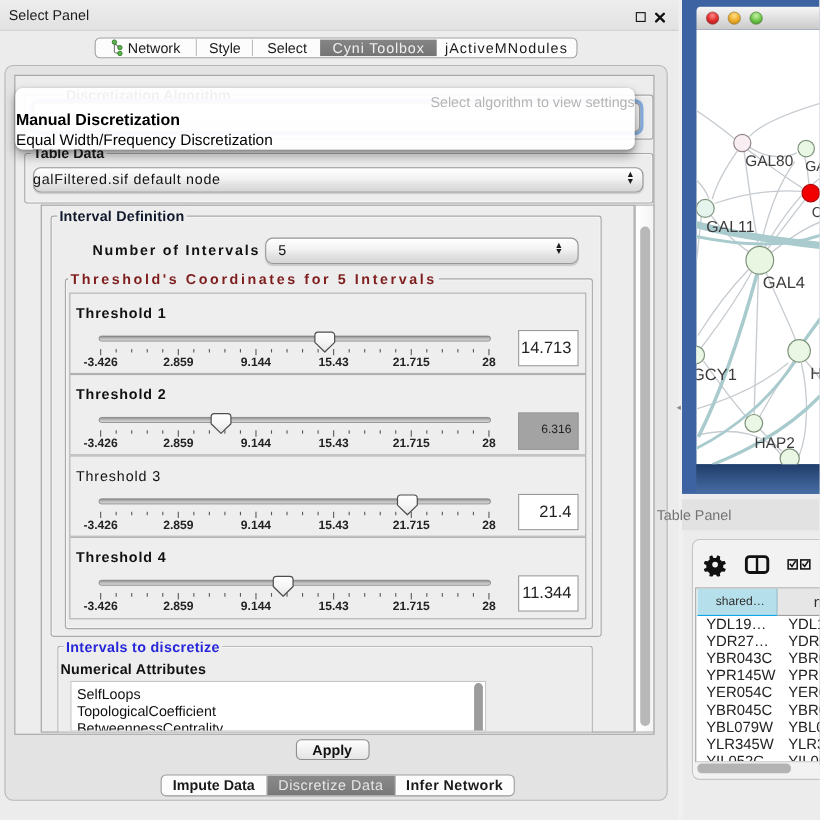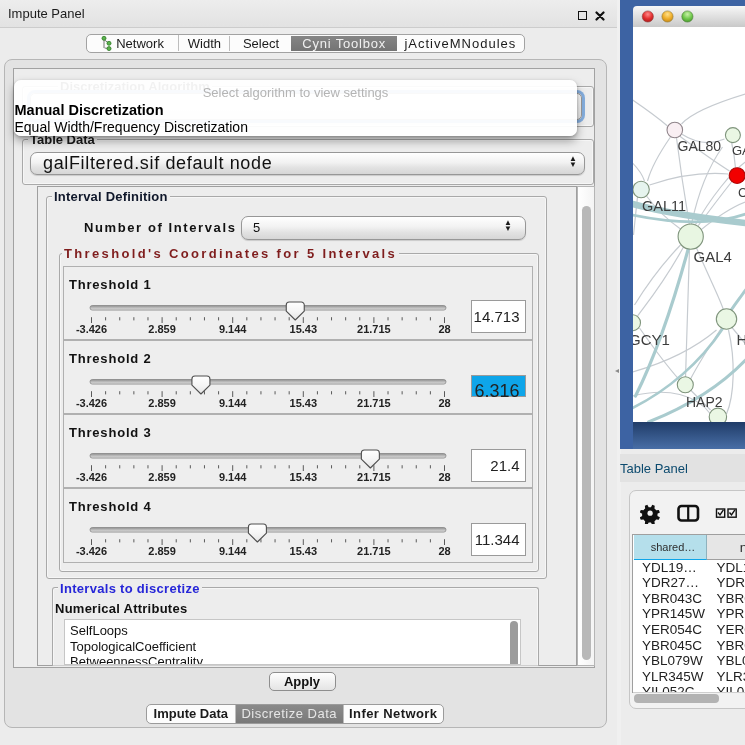--- a/index.html
+++ b/index.html
@@ -6,59 +6,59 @@
 .ab{position:absolute}
 .combo{border:1px solid #979797;border-radius:7px;
  background:linear-gradient(#ffffff,#f2f2f2 45%,#e2e2e2 70%,#d6d6d6);
  box-shadow:0 1px 1px rgba(0,0,0,0.15)}
 .arrows{position:absolute;font-size:8px;line-height:6px;color:#1a1a1a;text-align:center;width:10px}
 .gtitle{position:absolute;font-size:13px;font-weight:bold;background:#ededed;padding:0 2px;white-space:nowrap}
 .grp{position:absolute;border:1px solid #a9a9a9;border-radius:3px;box-shadow:inset 0 0 0 1px rgba(255,255,255,0.5)}
 </style></head><body>
 
 <div class="ab" style="left:0;top:0;width:617px;height:27px;background:linear-gradient(#ededed,#e2e2e2);border-bottom:1px solid #cccccc"></div>
-<div class="ab" style="left:8px;top:0;height:27px;line-height:28px;font-size:13px;color:#1c1c1c">Impute Panel</div>
+<div class="ab" style="left:8px;top:0;height:27px;line-height:28px;font-size:13px;color:#1c1c1c">Select Panel</div>
 <div class="ab" style="left:578px;top:11px;width:7px;height:7px;border:1.6px solid #111"></div>
 <svg class="ab" style="left:594.5px;top:11px" width="10" height="10" viewBox="0 0 10 10">
     <path d="M1.5 1.5 L8.5 8.5 M8.5 1.5 L1.5 8.5" stroke="#111" stroke-width="2.2" stroke-linecap="round"></path>
   </svg>
 
 <div class="ab" style="left:617px;top:0;width:4px;height:745px;background:#f0f0f0"></div>
 <div class="ab" style="left:615px;top:366px;width:6px;height:10px;color:#8a8a8a;font-size:8px;line-height:10px">◂</div>
 
 <div class="ab" style="left:85.7px;top:33.5px;width:439px;height:19.5px;background:#fcfcfc;border:1px solid #a2a2a2;border-radius:5px;box-sizing:border-box;display:flex;align-items:center;font-size:13px;color:#1a1a1a;overflow:hidden">
  <div style="width:92.6px;display:flex;align-items:center;justify-content:center;border-right:1px solid #bdbdbd">
   <svg width="11" height="16" viewBox="0 0 11 16" style="margin-right:4px">
         <path d="M3 4 L3 13 M3.6 5 L7.5 8 M3.6 13 L7.5 13.5" stroke="#777" stroke-width="1"></path>
         <circle cx="3" cy="3.3" r="2" fill="#5cb34e" stroke="#2f7a26" stroke-width="0.8"></circle>
         <circle cx="8" cy="8.3" r="2" fill="#5cb34e" stroke="#2f7a26" stroke-width="0.8"></circle>
         <circle cx="8" cy="13.6" r="2" fill="#5cb34e" stroke="#2f7a26" stroke-width="0.8"></circle>
       </svg>
   Network</div>
- <div style="width:50.5px;display:flex;align-items:center;justify-content:center;border-right:1px solid #bdbdbd">Width</div>
+ <div style="width:50.5px;display:flex;align-items:center;justify-content:center;border-right:1px solid #bdbdbd">Style</div>
  <div style="width:61.5px;display:flex;align-items:center;justify-content:center">Select</div>
  <div style="width:106.6px;display:flex;align-items:center;justify-content:center;background:linear-gradient(#858585,#747474);color:#f0f0f0;letter-spacing:0.8px">Cyni Toolbox</div>
  <div style="width:127.8px;display:flex;align-items:center;justify-content:center;letter-spacing:1px">jActiveMNodules</div>
 </div>
 
 <div class="ab" style="left:4px;top:59px;width:603px;height:669px;background:#e3e3e3;border:1px solid #b6b6b6;border-radius:8px;box-sizing:border-box"></div>
 <div class="ab" style="left:13px;top:68px;width:582px;height:600px;background:#ededed;border:1px solid #a2a2a2;box-sizing:border-box"></div>
 
 <div class="grp" style="left:22px;top:86px;width:570px;height:39px"></div>
 <div class="gtitle" style="left:58px;top:79px;color:#1a1a1a">Discretization Algorithm</div>
 <div class="ab" style="left:30px;top:93px;width:550px;height:25px;border:1px solid #9a9a9a;border-radius:5px;background:linear-gradient(#fff,#e8e8e8);box-shadow:0 0 0 3px #85aede"></div>
 
 <div class="grp" style="left:22px;top:139px;width:570px;height:44px"></div>
 <div class="gtitle" style="left:28px;top:132px;color:#1a1a1a">Table Data</div>
 <div class="combo ab" style="left:30px;top:152px;width:553px;height:21px"></div>
-<div class="ab" style="left:43px;top:152px;height:21px;line-height:22px;font-size:18px;letter-spacing:0.65px;color:#111">galFiltered.sif default node</div>
+<div class="ab" style="left:30px;top:152px;height:21px;line-height:22px;font-size:13px;letter-spacing:0.65px;color:#111">galFiltered.sif default node</div>
 <div class="arrows" style="left:568px;top:156px">▲<br>▼</div>
 
 <div class="ab" style="left:14px;top:80px;width:563px;height:56px;background:rgba(255,255,255,0.94);border-radius:7px;box-shadow:0 5px 10px rgba(0,0,0,0.35),0 1px 3px rgba(0,0,0,0.2)">
- <div style="position:absolute;left:0;top:5px;width:100%;text-align:center;font-size:13px;color:#b4b4b4">Select algorithm to view settings</div>
+ <div style="position:absolute;left:0;top:5px;width:100%;text-align:right;font-size:13px;color:#b4b4b4">Select algorithm to view settings</div>
  <div style="position:absolute;left:0.5px;top:38.5px;font-size:14px;color:#000">Equal Width/Frequency Discretization</div>
  <div style="position:absolute;left:0.5px;top:21.5px;font-size:14.5px;font-weight:bold;color:#000">Manual Discretization</div>
 </div>
 
 <div class="ab" style="left:37px;top:186px;width:540px;height:480px;border:1px solid #9f9f9f;box-sizing:border-box;background:#ededed"></div>
 <div class="ab" style="left:577px;top:186px;width:18px;height:480px;background:linear-gradient(to right,#ffffff,#f4f4f4);border:1px solid #b5b5b5;box-sizing:border-box"></div>
 <div class="ab" style="left:582px;top:206px;width:9px;height:454px;background:#b8b8b8;border-radius:4.5px"></div>
 
 <div class="grp" style="left:46px;top:196px;width:499px;height:381px"></div>
 <div class="gtitle" style="left:52px;top:189px;color:#0f172a;letter-spacing:0.2px">Interval Definition</div>
@@ -102,23 +102,23 @@
     <rect x="27" y="39.5" width="356" height="4.6" rx="2.3" fill="url(#trk)" stroke="#7f7f7f" stroke-width="0.7"></rect>
     <path d="M28.50 51.2 v5.8 M42.62 51.2 v3.2 M56.74 51.2 v3.2 M70.86 51.2 v3.2 M84.98 51.2 v3.2 M99.10 51.2 v5.8 M113.22 51.2 v3.2 M127.34 51.2 v3.2 M141.46 51.2 v3.2 M155.58 51.2 v3.2 M169.70 51.2 v5.8 M183.82 51.2 v3.2 M197.94 51.2 v3.2 M212.06 51.2 v3.2 M226.18 51.2 v3.2 M240.30 51.2 v5.8 M254.42 51.2 v3.2 M268.54 51.2 v3.2 M282.66 51.2 v3.2 M296.78 51.2 v3.2 M310.90 51.2 v5.8 M325.02 51.2 v3.2 M339.14 51.2 v3.2 M353.26 51.2 v3.2 M367.38 51.2 v3.2 M381.50 51.2 v5.8" stroke="#5a5a5a" stroke-width="1" fill="none"></path>
     <text x="28.5" y="66.5" font-size="11" font-weight="bold" fill="#222" text-anchor="middle" font-family="Liberation Sans">-3.426</text>
     <text x="99.1" y="66.5" font-size="11" font-weight="bold" fill="#222" text-anchor="middle" font-family="Liberation Sans">2.859</text>
     <text x="169.7" y="66.5" font-size="11" font-weight="bold" fill="#222" text-anchor="middle" font-family="Liberation Sans">9.144</text>
     <text x="240.3" y="66.5" font-size="11" font-weight="bold" fill="#222" text-anchor="middle" font-family="Liberation Sans">15.43</text>
     <text x="310.9" y="66.5" font-size="11" font-weight="bold" fill="#222" text-anchor="middle" font-family="Liberation Sans">21.715</text>
     <text x="381.5" y="66.5" font-size="11" font-weight="bold" fill="#222" text-anchor="middle" font-family="Liberation Sans">28</text>
     <path d="M131.93 36 h12 a3 3 0 0 1 3 3 v6.2 L137.93 54 L128.93 45.2 v-6.2 a3 3 0 0 1 3 -3 z" fill="url(#thm)" stroke="#4e4e4e" stroke-width="1.1" stroke-linejoin="round"></path>
   </svg>
-<div class="ab" style="left:470.5px;top:374.6px;width:55px;height:22px;border:1px solid #9a9a9a;background:#0ea5e9;box-sizing:border-box;font-size:18px;color:#222;text-align:right;line-height:31px;padding-right:5px;box-sizing:border-box">6.316</div>
+<div class="ab" style="left:470.5px;top:374.6px;width:55px;height:34px;border:1px solid #9a9a9a;background:#a3a3a3;box-sizing:border-box;font-size:11px;color:#222;text-align:right;line-height:31px;padding-right:5px;box-sizing:border-box">6.316</div>
 <div class="ab" style="left:62.5px;top:414.1px;width:470px;height:74.3px;border:1px solid #b0b0b0;box-sizing:border-box;background:#eeeeee"></div>
-<div class="ab" style="left:69px;top:425.1px;font-size:13px;font-weight:bold;letter-spacing:0.8px;color:#111">Threshold 3</div>
+<div class="ab" style="left:69px;top:425.1px;font-size:13px;font-weight:normal;letter-spacing:0.8px;color:#111">Threshold 3</div>
 <svg class="ab" style="left:62.5px;top:414.1px" width="470" height="74" viewBox="0 0 470 74">
     <rect x="27" y="39.5" width="356" height="4.6" rx="2.3" fill="url(#trk)" stroke="#7f7f7f" stroke-width="0.7"></rect>
     <path d="M28.50 51.2 v5.8 M42.62 51.2 v3.2 M56.74 51.2 v3.2 M70.86 51.2 v3.2 M84.98 51.2 v3.2 M99.10 51.2 v5.8 M113.22 51.2 v3.2 M127.34 51.2 v3.2 M141.46 51.2 v3.2 M155.58 51.2 v3.2 M169.70 51.2 v5.8 M183.82 51.2 v3.2 M197.94 51.2 v3.2 M212.06 51.2 v3.2 M226.18 51.2 v3.2 M240.30 51.2 v5.8 M254.42 51.2 v3.2 M268.54 51.2 v3.2 M282.66 51.2 v3.2 M296.78 51.2 v3.2 M310.90 51.2 v5.8 M325.02 51.2 v3.2 M339.14 51.2 v3.2 M353.26 51.2 v3.2 M367.38 51.2 v3.2 M381.50 51.2 v5.8" stroke="#5a5a5a" stroke-width="1" fill="none"></path>
     <text x="28.5" y="66.5" font-size="11" font-weight="bold" fill="#222" text-anchor="middle" font-family="Liberation Sans">-3.426</text>
     <text x="99.1" y="66.5" font-size="11" font-weight="bold" fill="#222" text-anchor="middle" font-family="Liberation Sans">2.859</text>
     <text x="169.7" y="66.5" font-size="11" font-weight="bold" fill="#222" text-anchor="middle" font-family="Liberation Sans">9.144</text>
     <text x="240.3" y="66.5" font-size="11" font-weight="bold" fill="#222" text-anchor="middle" font-family="Liberation Sans">15.43</text>
     <text x="310.9" y="66.5" font-size="11" font-weight="bold" fill="#222" text-anchor="middle" font-family="Liberation Sans">21.715</text>
     <text x="381.5" y="66.5" font-size="11" font-weight="bold" fill="#222" text-anchor="middle" font-family="Liberation Sans">28</text>
     <path d="M301.36 36 h12 a3 3 0 0 1 3 3 v6.2 L307.36 54 L298.36 45.2 v-6.2 a3 3 0 0 1 3 -3 z" fill="url(#thm)" stroke="#4e4e4e" stroke-width="1.1" stroke-linejoin="round"></path>
@@ -134,29 +134,29 @@
     <text x="169.7" y="66.5" font-size="11" font-weight="bold" fill="#222" text-anchor="middle" font-family="Liberation Sans">9.144</text>
     <text x="240.3" y="66.5" font-size="11" font-weight="bold" fill="#222" text-anchor="middle" font-family="Liberation Sans">15.43</text>
     <text x="310.9" y="66.5" font-size="11" font-weight="bold" fill="#222" text-anchor="middle" font-family="Liberation Sans">21.715</text>
     <text x="381.5" y="66.5" font-size="11" font-weight="bold" fill="#222" text-anchor="middle" font-family="Liberation Sans">28</text>
     <path d="M188.41 36 h12 a3 3 0 0 1 3 3 v6.2 L194.41 54 L185.41 45.2 v-6.2 a3 3 0 0 1 3 -3 z" fill="url(#thm)" stroke="#4e4e4e" stroke-width="1.1" stroke-linejoin="round"></path>
   </svg>
 <div class="ab" style="left:470.5px;top:523.2px;width:55px;height:33px;border:1px solid #9a9a9a;background:#fff;box-sizing:border-box;font-size:15px;color:#222;text-align:right;line-height:31px;padding-right:5px;box-sizing:border-box">11.344</div>
 <div class="grp" style="left:52px;top:587px;width:485px;height:78px;border-bottom:none;border-radius:3px 3px 0 0"></div>
 <div class="gtitle" style="left:58px;top:581px;color:#2626d8;letter-spacing:0.3px">Intervals to discretize</div>
 <div class="ab" style="left:55px;top:601px;font-size:13px;font-weight:bold;letter-spacing:0.25px;color:#111">Numerical Attributes</div>
-<div class="ab" style="left:64px;top:619px;width:457px;height:46px;background:#ffffff;border:1px solid #c6c6c6;box-sizing:border-box;overflow:hidden">
+<div class="ab" style="left:64px;top:619px;width:378px;height:46px;background:#ffffff;border:1px solid #c6c6c6;box-sizing:border-box;overflow:hidden">
  <div style="position:absolute;left:5px;top:3px;font-size:13px;color:#111">SelfLoops</div>
  <div style="position:absolute;left:5px;top:18.5px;font-size:13px;color:#111">TopologicalCoefficient</div>
  <div style="position:absolute;left:5px;top:34px;font-size:13px;color:#111">BetweennessCentrality</div>
  <div style="position:absolute;right:2px;top:1px;width:8px;height:60px;background:#9c9c9c;border-radius:4px"></div>
 </div>
 
 <div class="ab" style="left:268.5px;top:672px;width:67px;height:18.5px;border:1px solid #8e8e8e;border-radius:5px;background:linear-gradient(#fefefe,#e4e4e4);box-sizing:border-box;text-align:center;font-size:13px;font-weight:600;color:#111;line-height:17.5px">Apply</div>
-<div class="ab" style="left:145.8px;top:704px;width:298px;height:19.5px;background:#fcfcfc;border:1px solid #9b9b9b;border-radius:5px;box-sizing:border-box;display:flex;font-size:13px;font-weight:600;color:#1a1a1a;overflow:hidden">
+<div class="ab" style="left:145.8px;top:704px;width:322px;height:19.5px;background:#fcfcfc;border:1px solid #9b9b9b;border-radius:5px;box-sizing:border-box;display:flex;font-size:13px;font-weight:600;color:#1a1a1a;overflow:hidden">
  <div style="width:96.4px;display:flex;align-items:center;justify-content:center;border-right:1px solid #bdbdbd">Impute Data</div>
  <div style="width:117.2px;display:flex;align-items:center;justify-content:center;background:linear-gradient(#8a8a8a,#797979);color:#e6e6e6;font-weight:400;letter-spacing:0.5px">Discretize Data</div>
  <div style="width:108.6px;display:flex;align-items:center;justify-content:center;border-left:1px solid #bdbdbd;letter-spacing:0.4px">Infer Network</div>
 </div>
 
 <div class="ab" style="left:620px;top:0;width:125px;height:449px;background:#3d63a3"></div>
 <div class="ab" style="left:632.5px;top:422px;width:113px;height:27px;background:linear-gradient(#203c68,#486ea6)"></div>
 <div class="ab" style="left:632.5px;top:6px;width:113px;height:21px;background:linear-gradient(#f7f7f7,#c9c9c9);border-bottom:1px solid #8f8f8f;border-radius:4px 0 0 0"></div>
 <svg class="ab" style="left:632.5px;top:6px" width="113" height="21" viewBox="0 0 113 21">
 <defs>
@@ -226,21 +226,21 @@
     <text x="677.0" y="150.5" font-size="14.0" fill="#3c3c3c" font-family="Liberation Sans">GAL80</text>
     <text x="731.5" y="155.0" font-size="13.0" fill="#3c3c3c" font-family="Liberation Sans">GA</text>
     <text x="641.5" y="211.0" font-size="14.5" fill="#3c3c3c" font-family="Liberation Sans">GAL11</text>
     <text x="737.5" y="197.0" font-size="13.0" fill="#3c3c3c" font-family="Liberation Sans">CY</text>
     <text x="693.0" y="261.7" font-size="15.0" fill="#3c3c3c" font-family="Liberation Sans">GAL4</text>
     <text x="628.5" y="345.4" font-size="15.0" fill="#3c3c3c" font-family="Liberation Sans">GCY1</text>
     <text x="736.0" y="344.5" font-size="15.0" fill="#3c3c3c" font-family="Liberation Sans">HI</text>
     <text x="685.5" y="407.2" font-size="14.0" fill="#3c3c3c" font-family="Liberation Sans">HAP2</text>
   </svg>
 <div class="ab" style="left:620px;top:453.5px;width:125px;height:28px;background:#e2e2e2"></div>
-<div class="ab" style="left:620px;top:453.5px;height:28px;line-height:29px;font-size:13px;color:#0c4a6e">Table Panel</div>
+<div class="ab" style="left:597px;top:453.5px;height:28px;line-height:29px;font-size:13px;color:#737373">Table Panel</div>
 <div class="ab" style="left:628.5px;top:489.7px;width:130px;height:219px;background:#f2f2f2;border:1px solid #c6c6c6;border-radius:7px;box-sizing:border-box"></div>
 <svg class="ab" style="left:640px;top:504px" width="100" height="20" viewBox="0 0 100 20">
 <g fill="#111">
       <path d="M11 4.2 l1.4 -2.6 2.6 1.1 -0.3 2.9 a6 6 0 0 1 1.7 1.7 l2.9 -0.3 1.1 2.6 -2.6 1.4 a6 6 0 0 1 0 2.4 l2.6 1.4 -1.1 2.6 -2.9 -0.3 a6 6 0 0 1 -1.7 1.7 l0.3 2.9 -2.6 1.1 -1.4 -2.6 a6 6 0 0 1 -2.4 0 l-1.4 2.6 -2.6 -1.1 0.3 -2.9 a6 6 0 0 1 -1.7 -1.7 l-2.9 0.3 -1.1 -2.6 2.6 -1.4 a6 6 0 0 1 0 -2.4 l-2.6 -1.4 1.1 -2.6 2.9 0.3 a6 6 0 0 1 1.7 -1.7 l-0.3 -2.9 2.6 -1.1 1.4 2.6 a6 6 0 0 1 2.4 0 z" transform="translate(0.5,-0.7) scale(0.95)"></path>
       <circle cx="10.1" cy="9.2" r="2.6" fill="#f2f2f2"></circle>
     </g>
 <g>
       <rect x="38.5" y="2" width="19.5" height="14.5" rx="3" fill="none" stroke="#111" stroke-width="2.6"></rect>
       <line x1="48.2" y1="2" x2="48.2" y2="16.5" stroke="#111" stroke-width="2.2"></line>
     </g>

